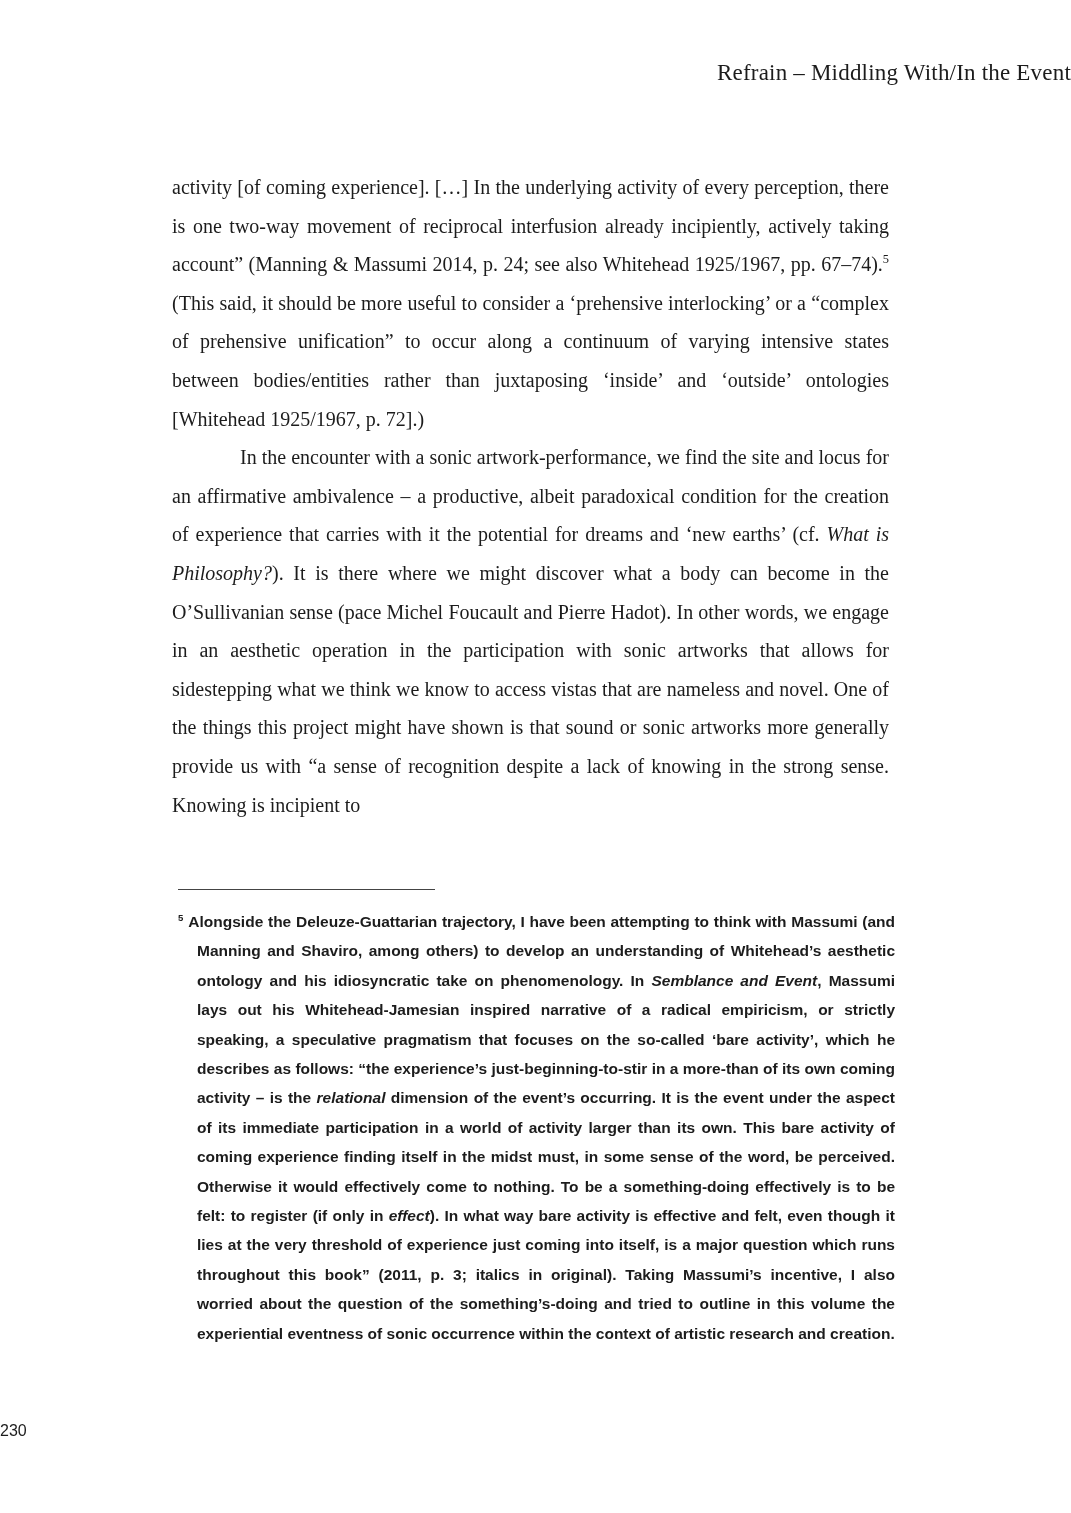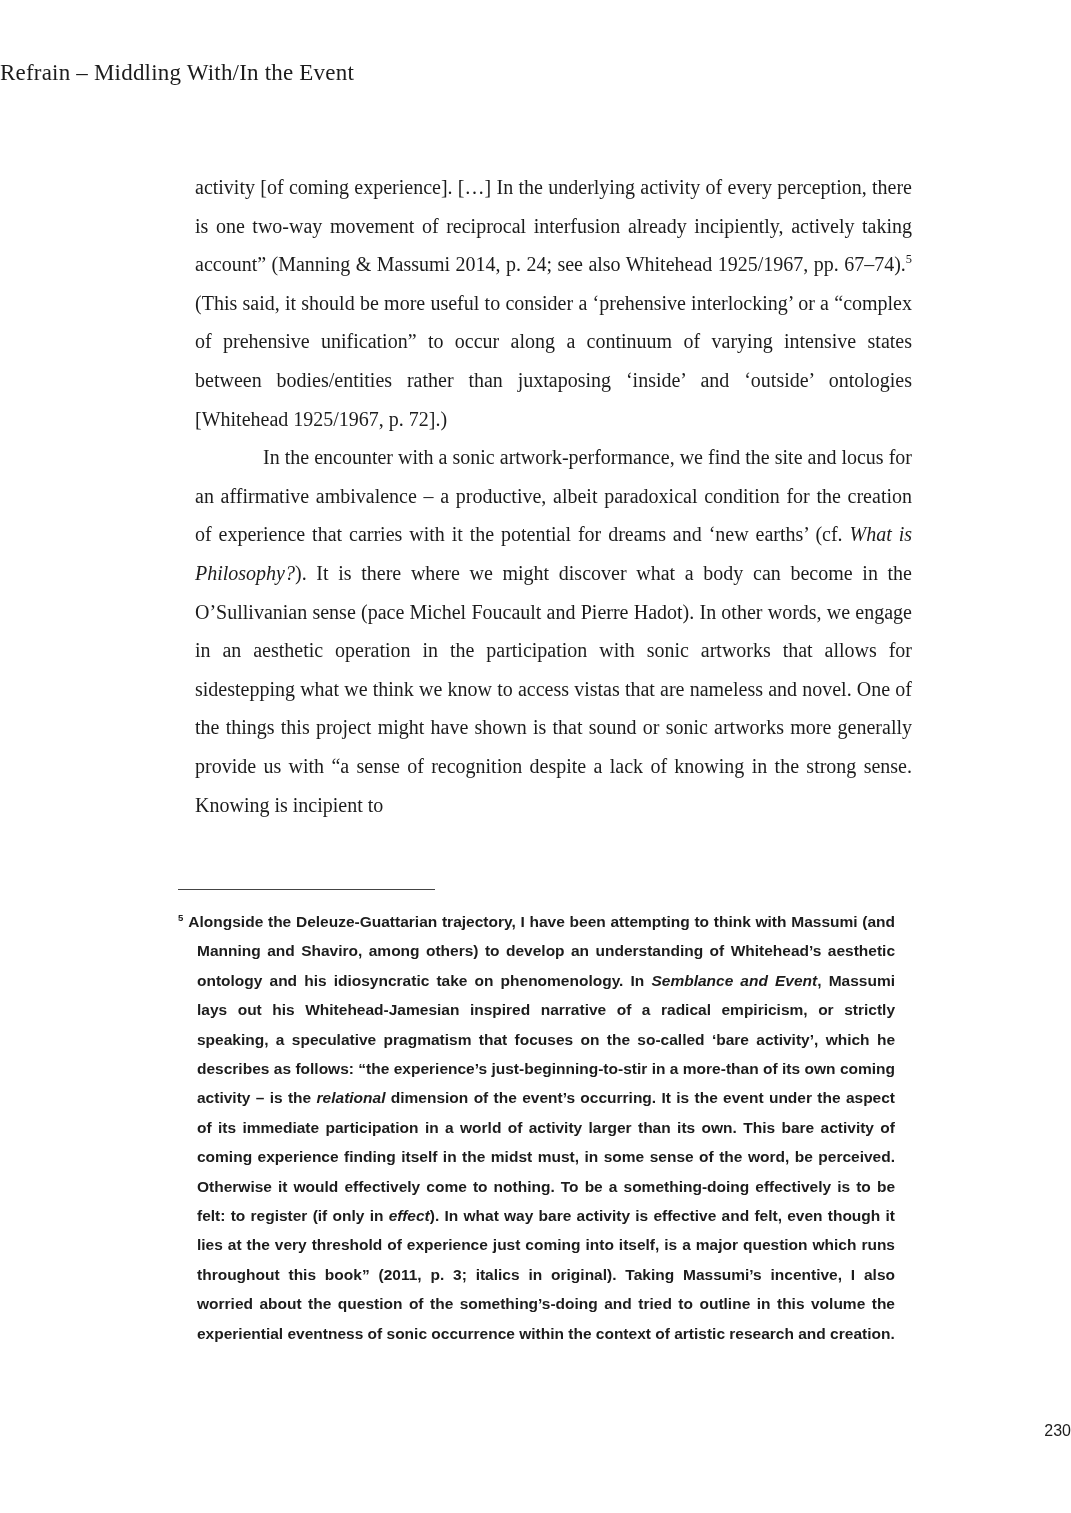--- a/index.html
+++ b/index.html
@@ -11,28 +11,28 @@
     background: #ffffff;
     color: #1c1c1c;
     font-family: "Liberation Serif", serif;
     overflow: hidden;
   }
   .running-header {
     position: absolute;
     top: 60px;
     left: 0;
     width: 100%;
-    text-align: left;
+    text-align: right;
     font-size: 23px;
     letter-spacing: 0.2px;
   }
   .body-text {
     position: absolute;
     top: 168px;
-    left: 195px;
+    left: 172px;
     width: 717px;
     font-size: 20px;
     line-height: 38.6px;
     text-align: justify;
   }
   .body-text p { margin: 0; }
   .body-text p.indented { text-indent: 68px; }
   sup {
     font-size: 0.62em;
     vertical-align: super;
@@ -61,21 +61,21 @@
     margin: 0;
     padding-left: 19px;
     text-indent: -19px;
   }
   .footnote .fn-marker { margin-right: 5px; }
   .page-number {
     position: absolute;
     top: 1422px;
     left: 0;
     width: 100%;
-    text-align: right;
+    text-align: left;
     font-family: "Liberation Sans", sans-serif;
     font-size: 16px;
     color: #1c1c1c;
   }
 </style>
 </head>
 <body>
 
 <div class="page">
 

